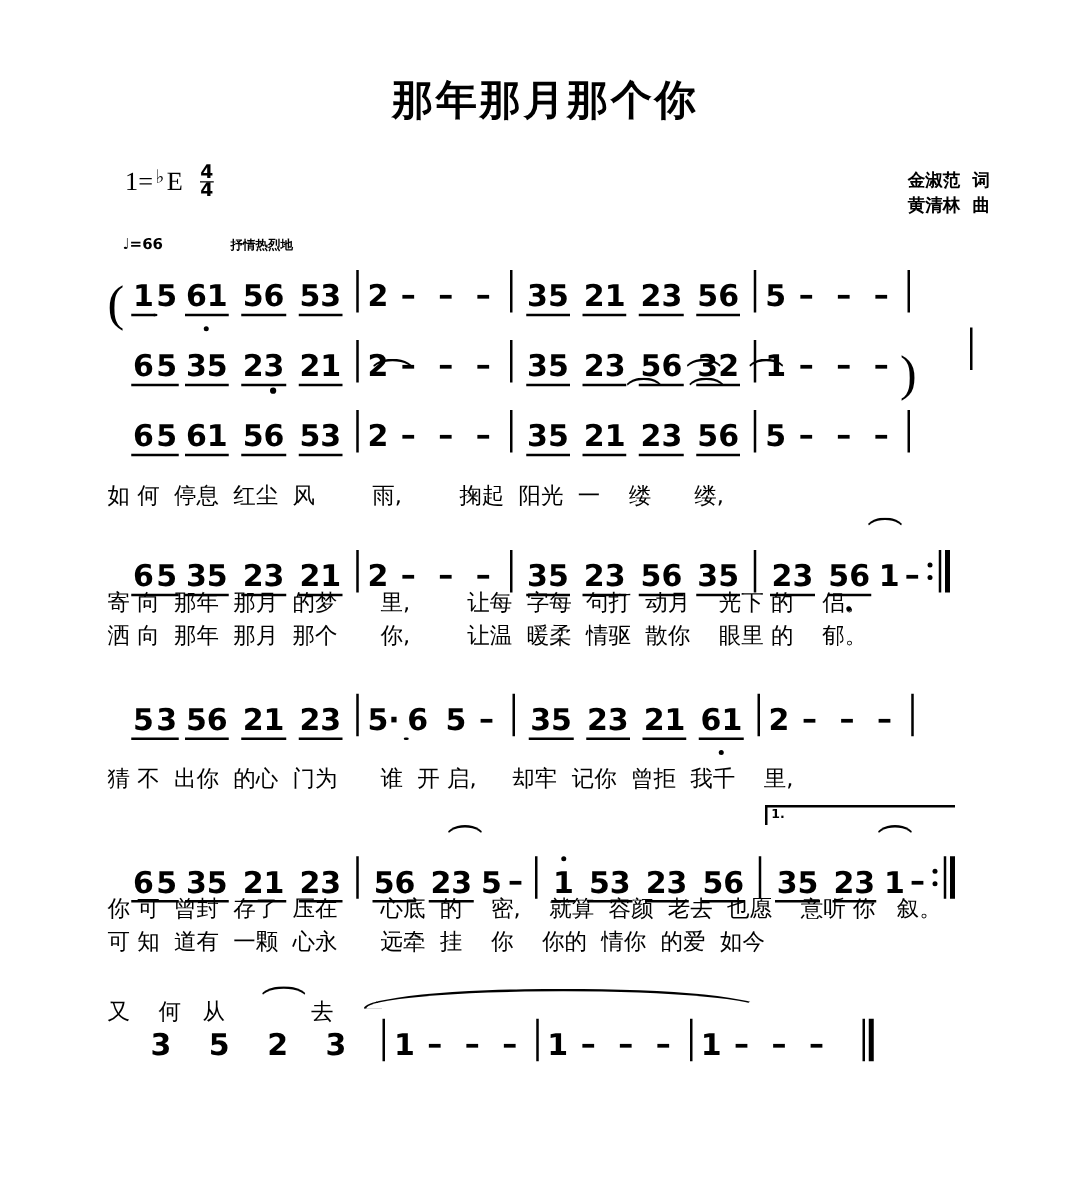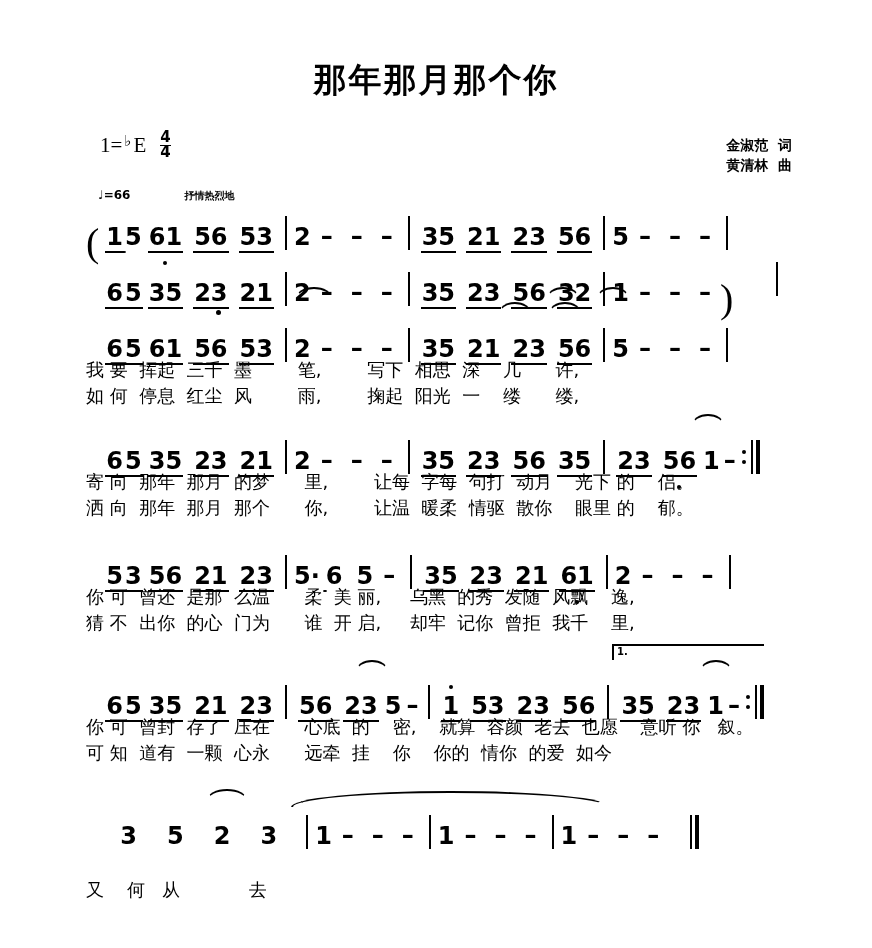--- a/index.html
+++ b/index.html
@@ -310,21 +310,20 @@
         <span class="dash">–</span>
         <span class="dash">–</span>
         <span class="dash">–</span>
       </div>
     </div>
   </div>
 
   <div style="position:absolute;left:216px;top:310px;width:5px;height:5px;border-radius:50%;background:#000;"></div>
   <div class="slur" style="left:499px;top:302px;width:30px;"></div>
   <div class="slur" style="left:549px;top:302px;width:30px;"></div>
-  <div class="lyrics" style="top:358px;">我 要  挥起  三千  墨        笔,        写下  相思  深    几      许,</div>
   <div class="lyrics" style="top:384px;">如 何  停息  红尘  风        雨,        掬起  阳光  一    缕      缕,</div>
 
   <div class="system" style="top:430px;">
     <div class="row">
       <span class="paren" style="visibility:hidden;">(</span>
       <div class="measure">
         <span class="n beam1">6</span>
         <span class="n beam1">5</span>
         <span class="pair beam">
             <span class="n">35</span>
@@ -414,21 +413,20 @@
           </span>
       </div>
       <div class="measure">
         <span class="n">2</span>
         <span class="dash">–</span>
         <span class="dash">–</span>
         <span class="dash">–</span>
       </div>
     </div>
   </div>
-  <div class="lyrics" style="top:585px;">你 可  曾还  是那  么温      柔  美 丽,     乌黑  的秀  发随  风飘    逸,</div>
   <div class="lyrics" style="top:611px;">猜 不  出你  的心  门为      谁  开 启,     却牢  记你  曾拒  我千    里,</div>
 
   <div class="system" style="top:675px;">
     <div class="row">
       <span class="paren" style="visibility:hidden;">(</span>
       <div class="measure">
         <span class="n beam1">6</span>
         <span class="n beam1">5</span>
         <span class="pair beam">
             <span class="n">35</span>
@@ -516,16 +514,16 @@
         <span class="dash">–</span>
         <span class="dash">–</span>
         <span style="display:inline-block;width:22px;"></span>
         <span style="display:inline-block;width:2px;height:34px;background:#000;"></span>
         <span style="display:inline-block;width:4px;height:34px;background:#000;margin-left:3px;"></span>
       </div>
     </div>
   </div>
   <div class="slur" style="left:207px;top:789px;width:38px;"></div>
   <div class="longtie" style="left:291px;top:791px;width:315px;"></div>
-  <div class="lyrics" style="top:878px;">又    何   从            去</div>
+  <div class="lyrics" style="top:797px;">又    何   从            去</div>
 
 
 </div>
 
 </body></html>

